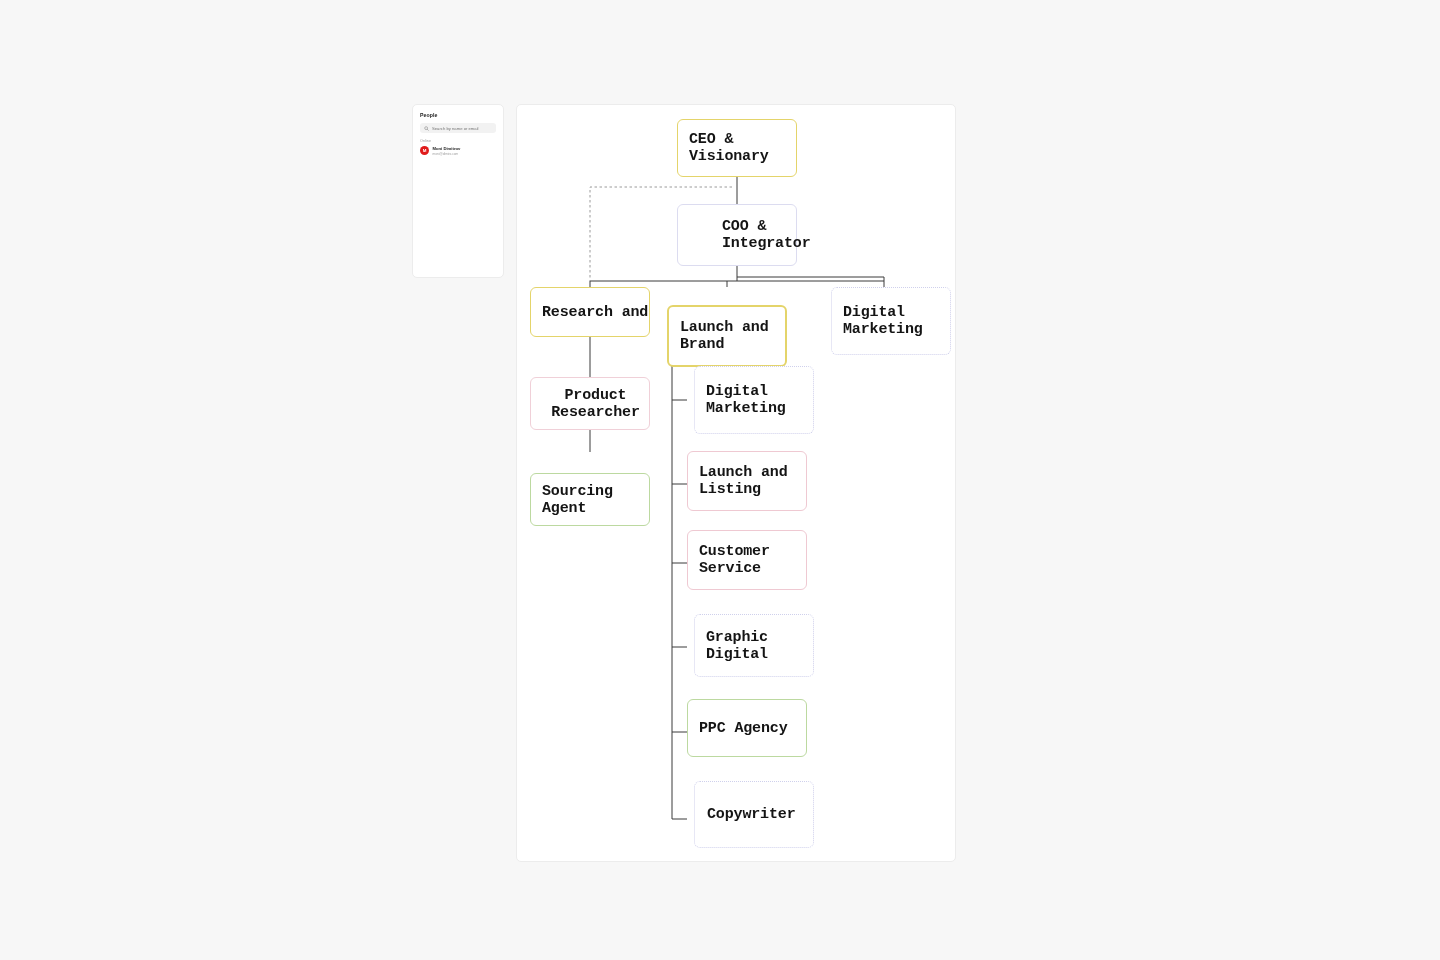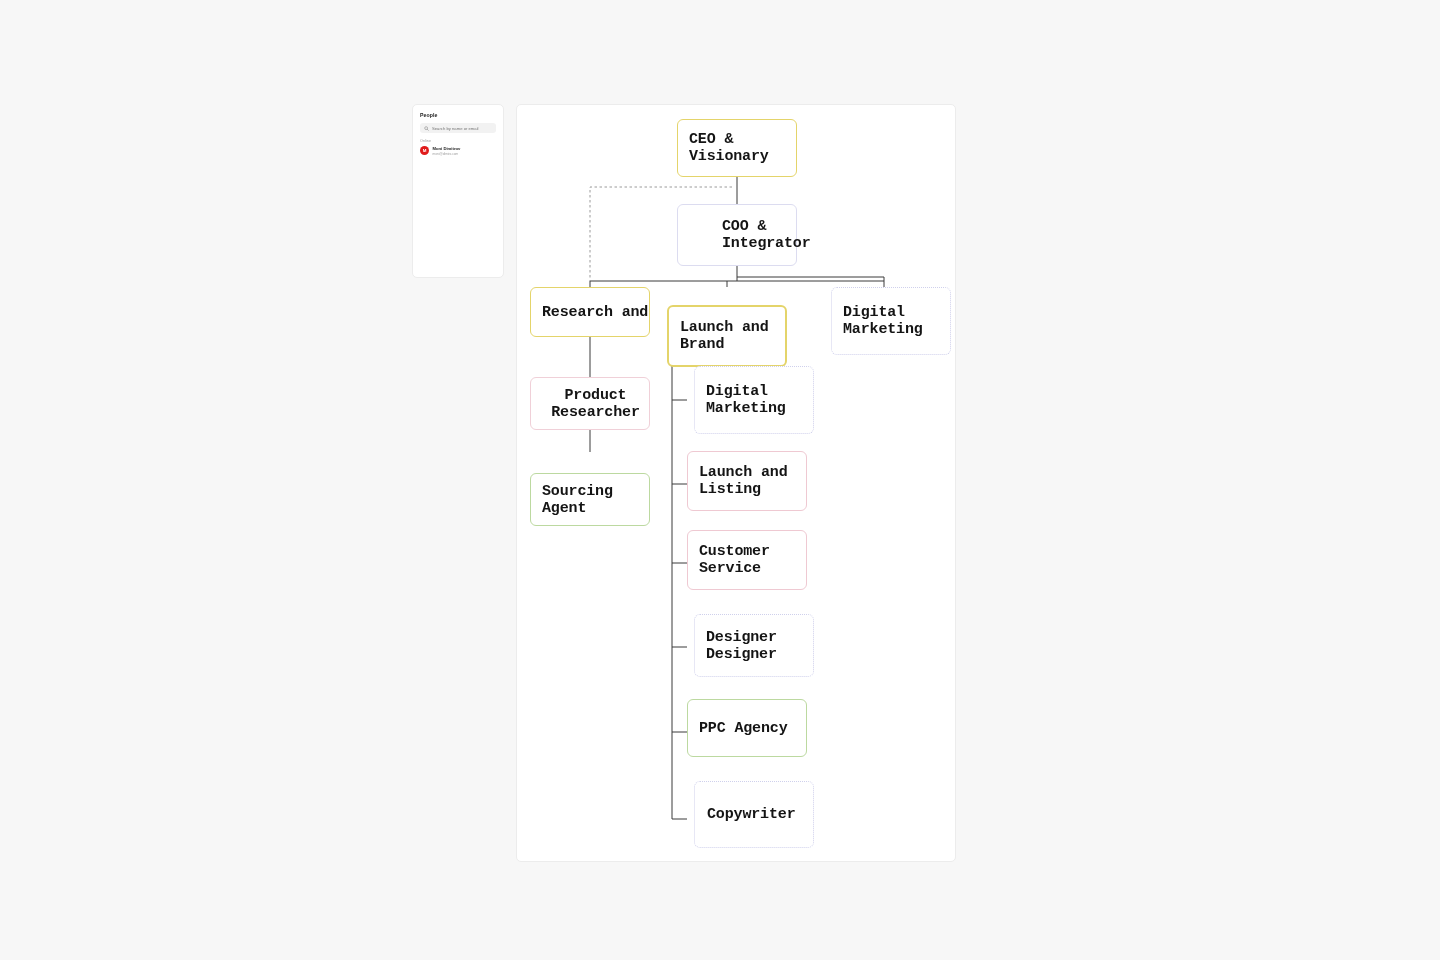--- a/index.html
+++ b/index.html
@@ -176,21 +176,21 @@
 
     <div class="node b-pink2" style="left:170px; top:346px; width:120px; height:60px;">
       <span>Launch and Listing</span>
     </div>
 
     <div class="node b-pink2" style="left:170px; top:425px; width:120px; height:60px;">
       <span>Customer Service</span>
     </div>
 
     <div class="node b-dotted" style="left:170px; top:509px; width:120px; height:63px;">
-      <span>Designer Designer</span>
+      <span>Graphic Digital</span>
     </div>
 
     <div class="node b-green" style="left:170px; top:594px; width:120px; height:58px;align-items:center;">
       <span>PPC Agency</span>
     </div>
 
     <div class="node b-dotted" style="left:170px; top:676px; width:120px; height:67px;padding-left:12px;">
       <span>Copywriter</span>
     </div>
 

